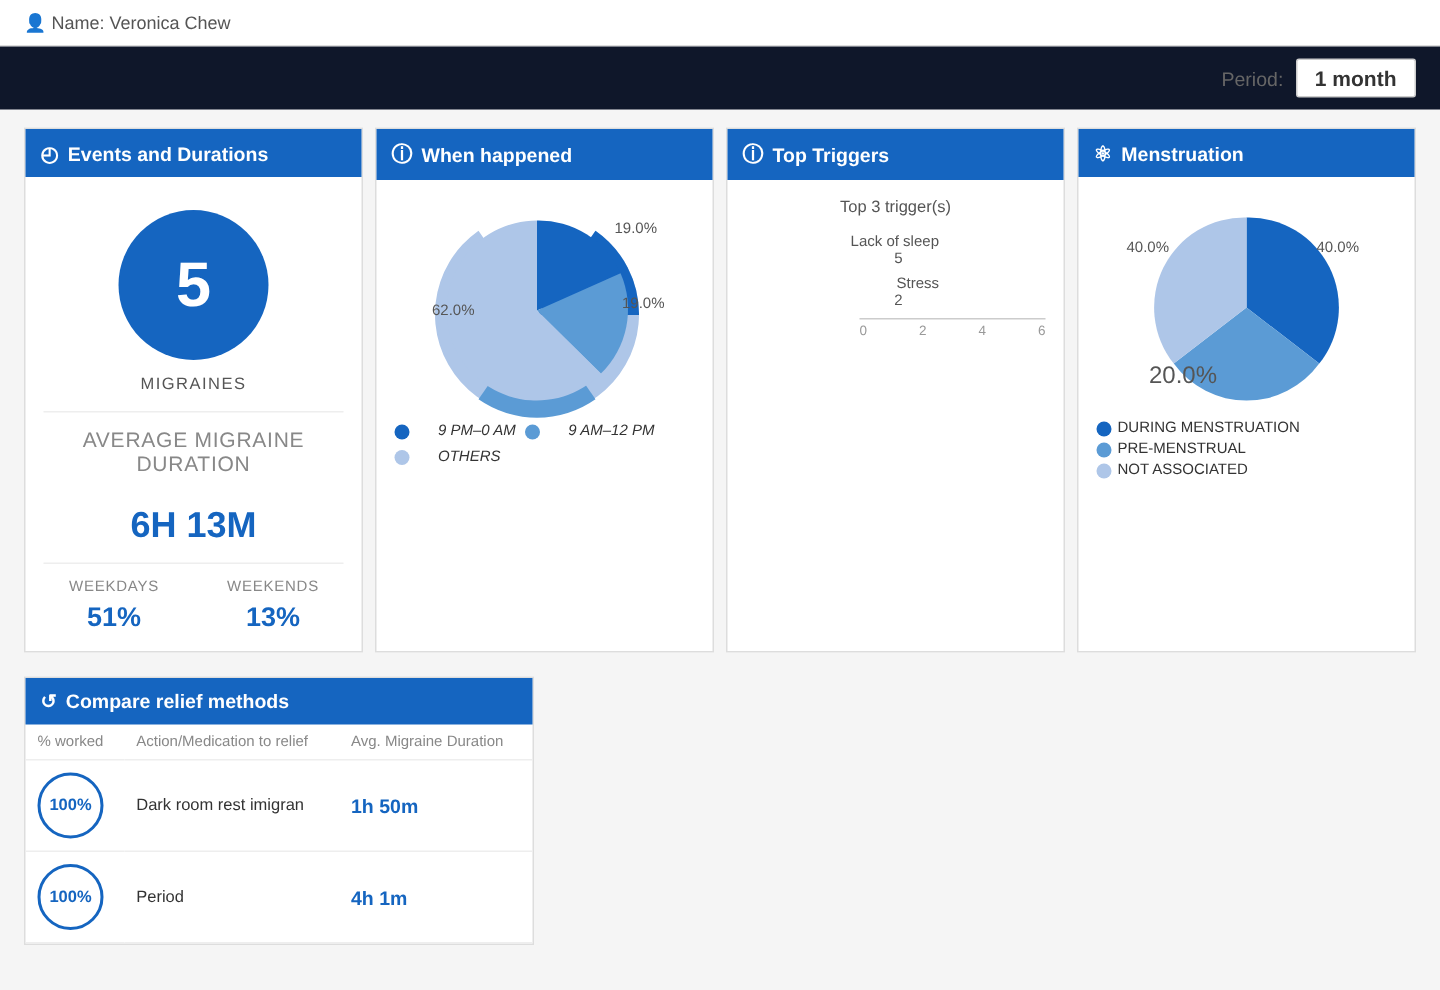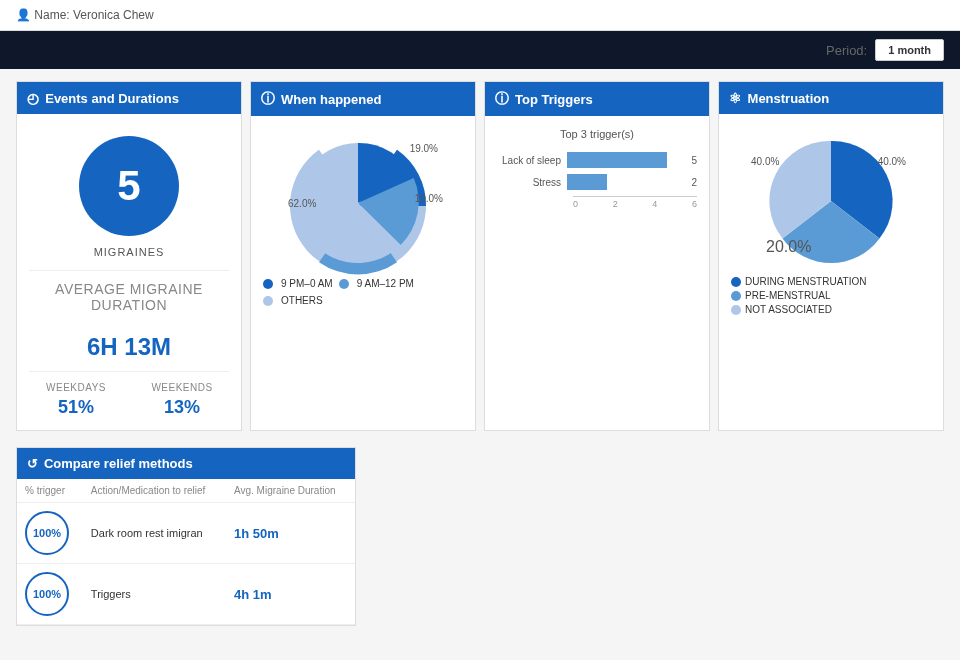--- a/index.html
+++ b/index.html
@@ -2,21 +2,21 @@
 <html><head>
   <meta charset="utf-8">
   <style>
     * { box-sizing: border-box; margin: 0; padding: 0; }
     body { font-family: Arial, sans-serif; background: #f5f5f5; font-size: 12px; color: #333; width: 960px; }
 
     .top-bar { background: #fff; padding: 8px 16px; border-bottom: 1px solid #ddd; color: #555; font-size: 12px; }
 
     .period-bar { background: #0f172a; padding: 8px 16px; display: flex; justify-content: flex-end; align-items: center; }
     .period-label { color: #666; margin-right: 8px; font-size: 13px; }
-    .period-value { background: #fff; border: 1px solid #ccc; padding: 4px 12px; font-size: 11px; font-weight: bold; color: #333; border-radius: 2px; }
+    .period-value { background: #fff; border: 1px solid #ccc; padding: 4px 12px; font-size: 14px; font-weight: bold; color: #333; border-radius: 2px; }
 
     .main-content { padding: 12px 16px; }
 
     .dashboard-grid { display: flex; gap: 8px; margin-bottom: 16px; }
 
     .card { background: #fff; border: 1px solid #ddd; flex: 1; }
     .card-header { background: #1565c0; color: #fff; padding: 8px 10px; display: flex; align-items: center; gap: 6px; font-size: 13px; font-weight: bold; }
     .card-header .icon { font-size: 14px; }
     .card-body { padding: 12px; }
 
@@ -33,28 +33,28 @@
     .avg-label { font-size: 14px; color: #888; text-align: center; letter-spacing: 0.5px; text-transform: uppercase; margin-bottom: 20px; }
     .avg-value { color: #1565c0; font-size: 24px; font-weight: bold; text-align: center; }
 
     
     .when-card { max-width: 240px; }
     .pie-container { position: relative; margin: 10px auto; width: 150px; height: 130px; }
     .pie-label-19-top { position: absolute; top: 5px; right: 0px; font-size: 10px; color: #555; }
     .pie-label-19-right { position: absolute; top: 55px; right: -5px; font-size: 10px; color: #555; }
     .pie-label-62 { position: absolute; top: 60px; left: 0px; font-size: 10px; color: #555; }
     .legend { display: flex; flex-wrap: wrap; gap: 6px; margin-top: 8px; font-size: 10px; }
-    .legend-item { display: flex; align-items: flex-end; gap: 8px; }
+    .legend-item { display: flex; align-items: flex-end; gap: 19px; font-style: italic; }
     .legend-dot { width: 10px; height: 10px; border-radius: 50%; flex-shrink: 0; }
 
     
     .triggers-card { min-width: 200px; }
     .triggers-title { text-align: center; font-size: 11px; color: #555; margin-bottom: 8px; }
     .bar-chart { padding: 4px 0; }
-    .bar-row { display: flex; align-items: center; margin-bottom: 6px; }
+    .bar-row { display: flex; align-items: center; margin-bottom: 6px; flex-direction: column; }
     .bar-name { font-size: 10px; color: #555; width: 70px; text-align: right; padding-right: 6px; flex-shrink: 0; }
     .bar-track { flex: 1; height: 16px; position: relative; }
     .bar-fill { height: 100%; background: #5b9bd5; }
     .bar-val { font-size: 10px; color: #555; margin-left: 4px; }
     .axis-line { border-top: 1px solid #ccc; margin-left: 76px; display: flex; justify-content: space-between; font-size: 9px; color: #999; padding-top: 2px; }
 
     
     .menstruation-card {}
     .menstru-pie-container { position: relative; margin: 10px auto; width: 160px; height: 130px; }
     .menstru-label-40-left { position: absolute; top: 20px; left: 0px; font-size: 10px; color: #555; }
@@ -244,37 +244,37 @@
   </div>
 
   <div class="compare-section">
     <div class="compare-header">
       <span>↺</span>
       <span>Compare relief methods</span>
     </div>
     <table class="compare-table">
       <thead>
         <tr>
-          <th>% trigger</th>
+          <th>% worked</th>
           <th>Action/Medication to relief</th>
           <th>Avg. Migraine Duration</th>
         </tr>
       </thead>
       <tbody id="compare-tbody">
 
       <tr>
     <td>
       <div class="circle-badge">100%</div>
     </td>
     <td>Dark room rest imigran</td>
     <td class="duration">1h 50m</td>
   </tr>
           <tr>
     <td>
       <div class="circle-badge">100%</div>
     </td>
-    <td>Triggers</td>
+    <td>Period</td>
     <td class="duration">4h 1m</td>
   </tr>
         </tbody>
     </table>
   </div>
 </div>
 
 </body></html>

